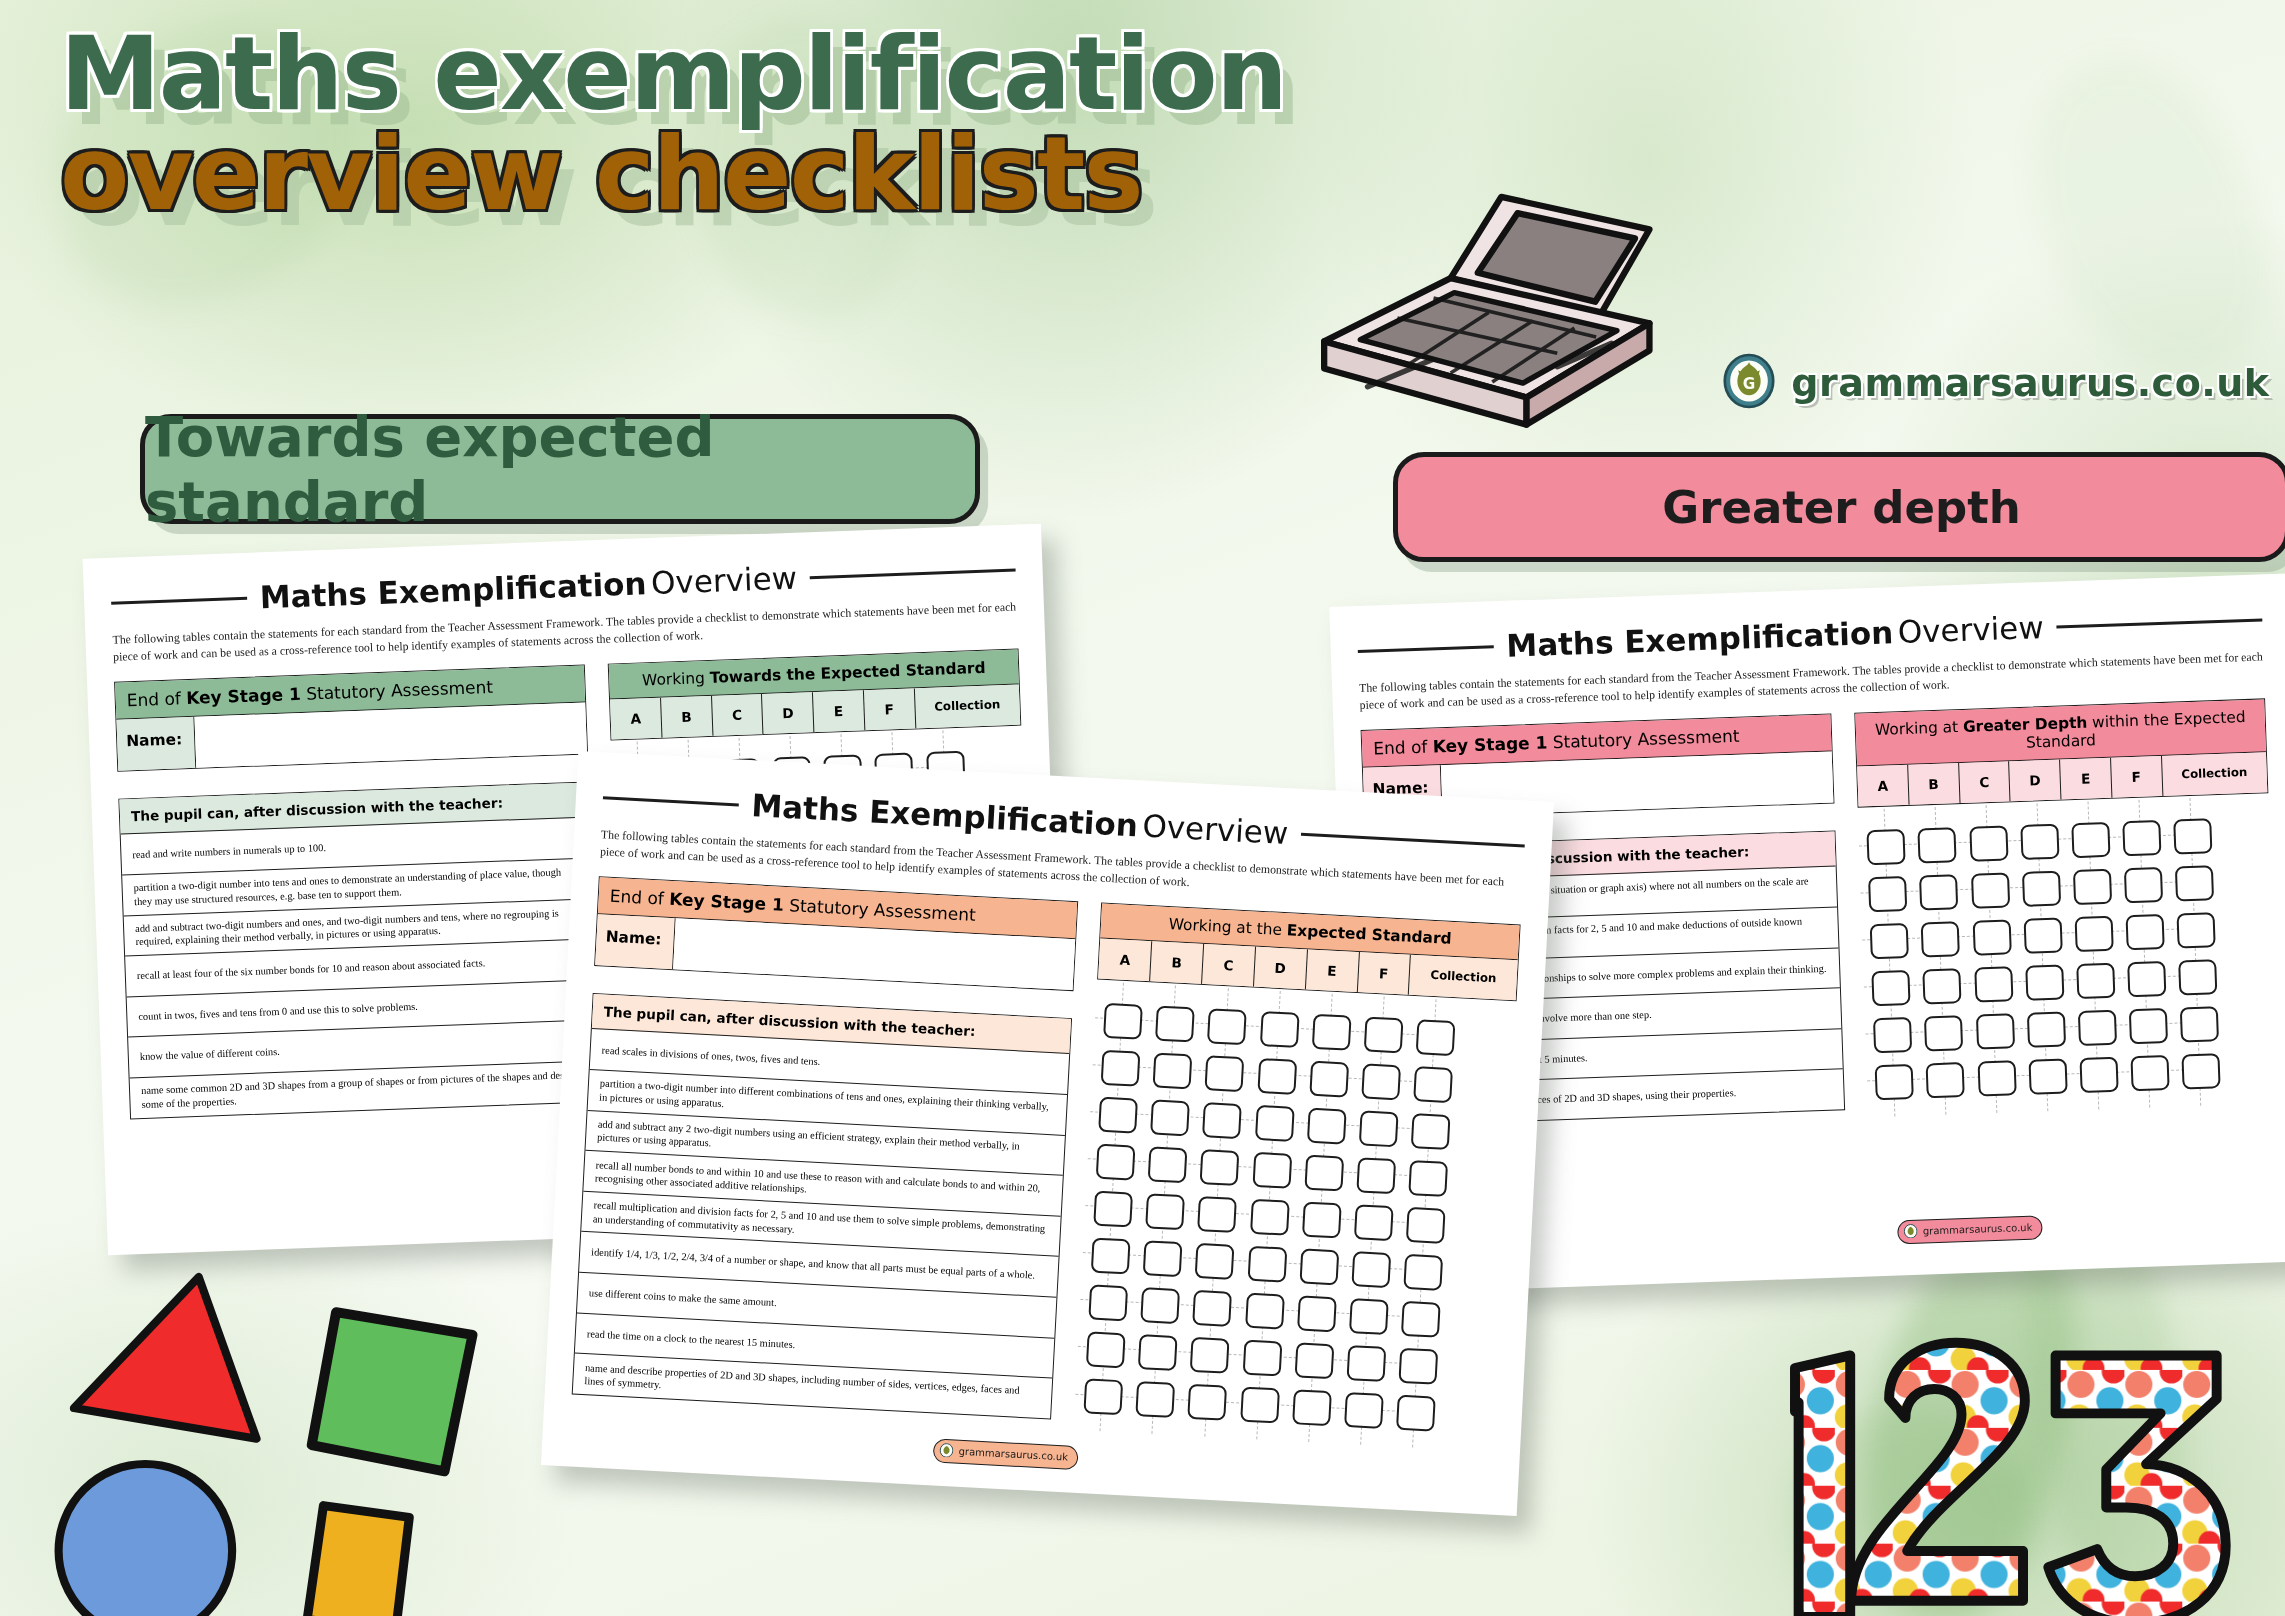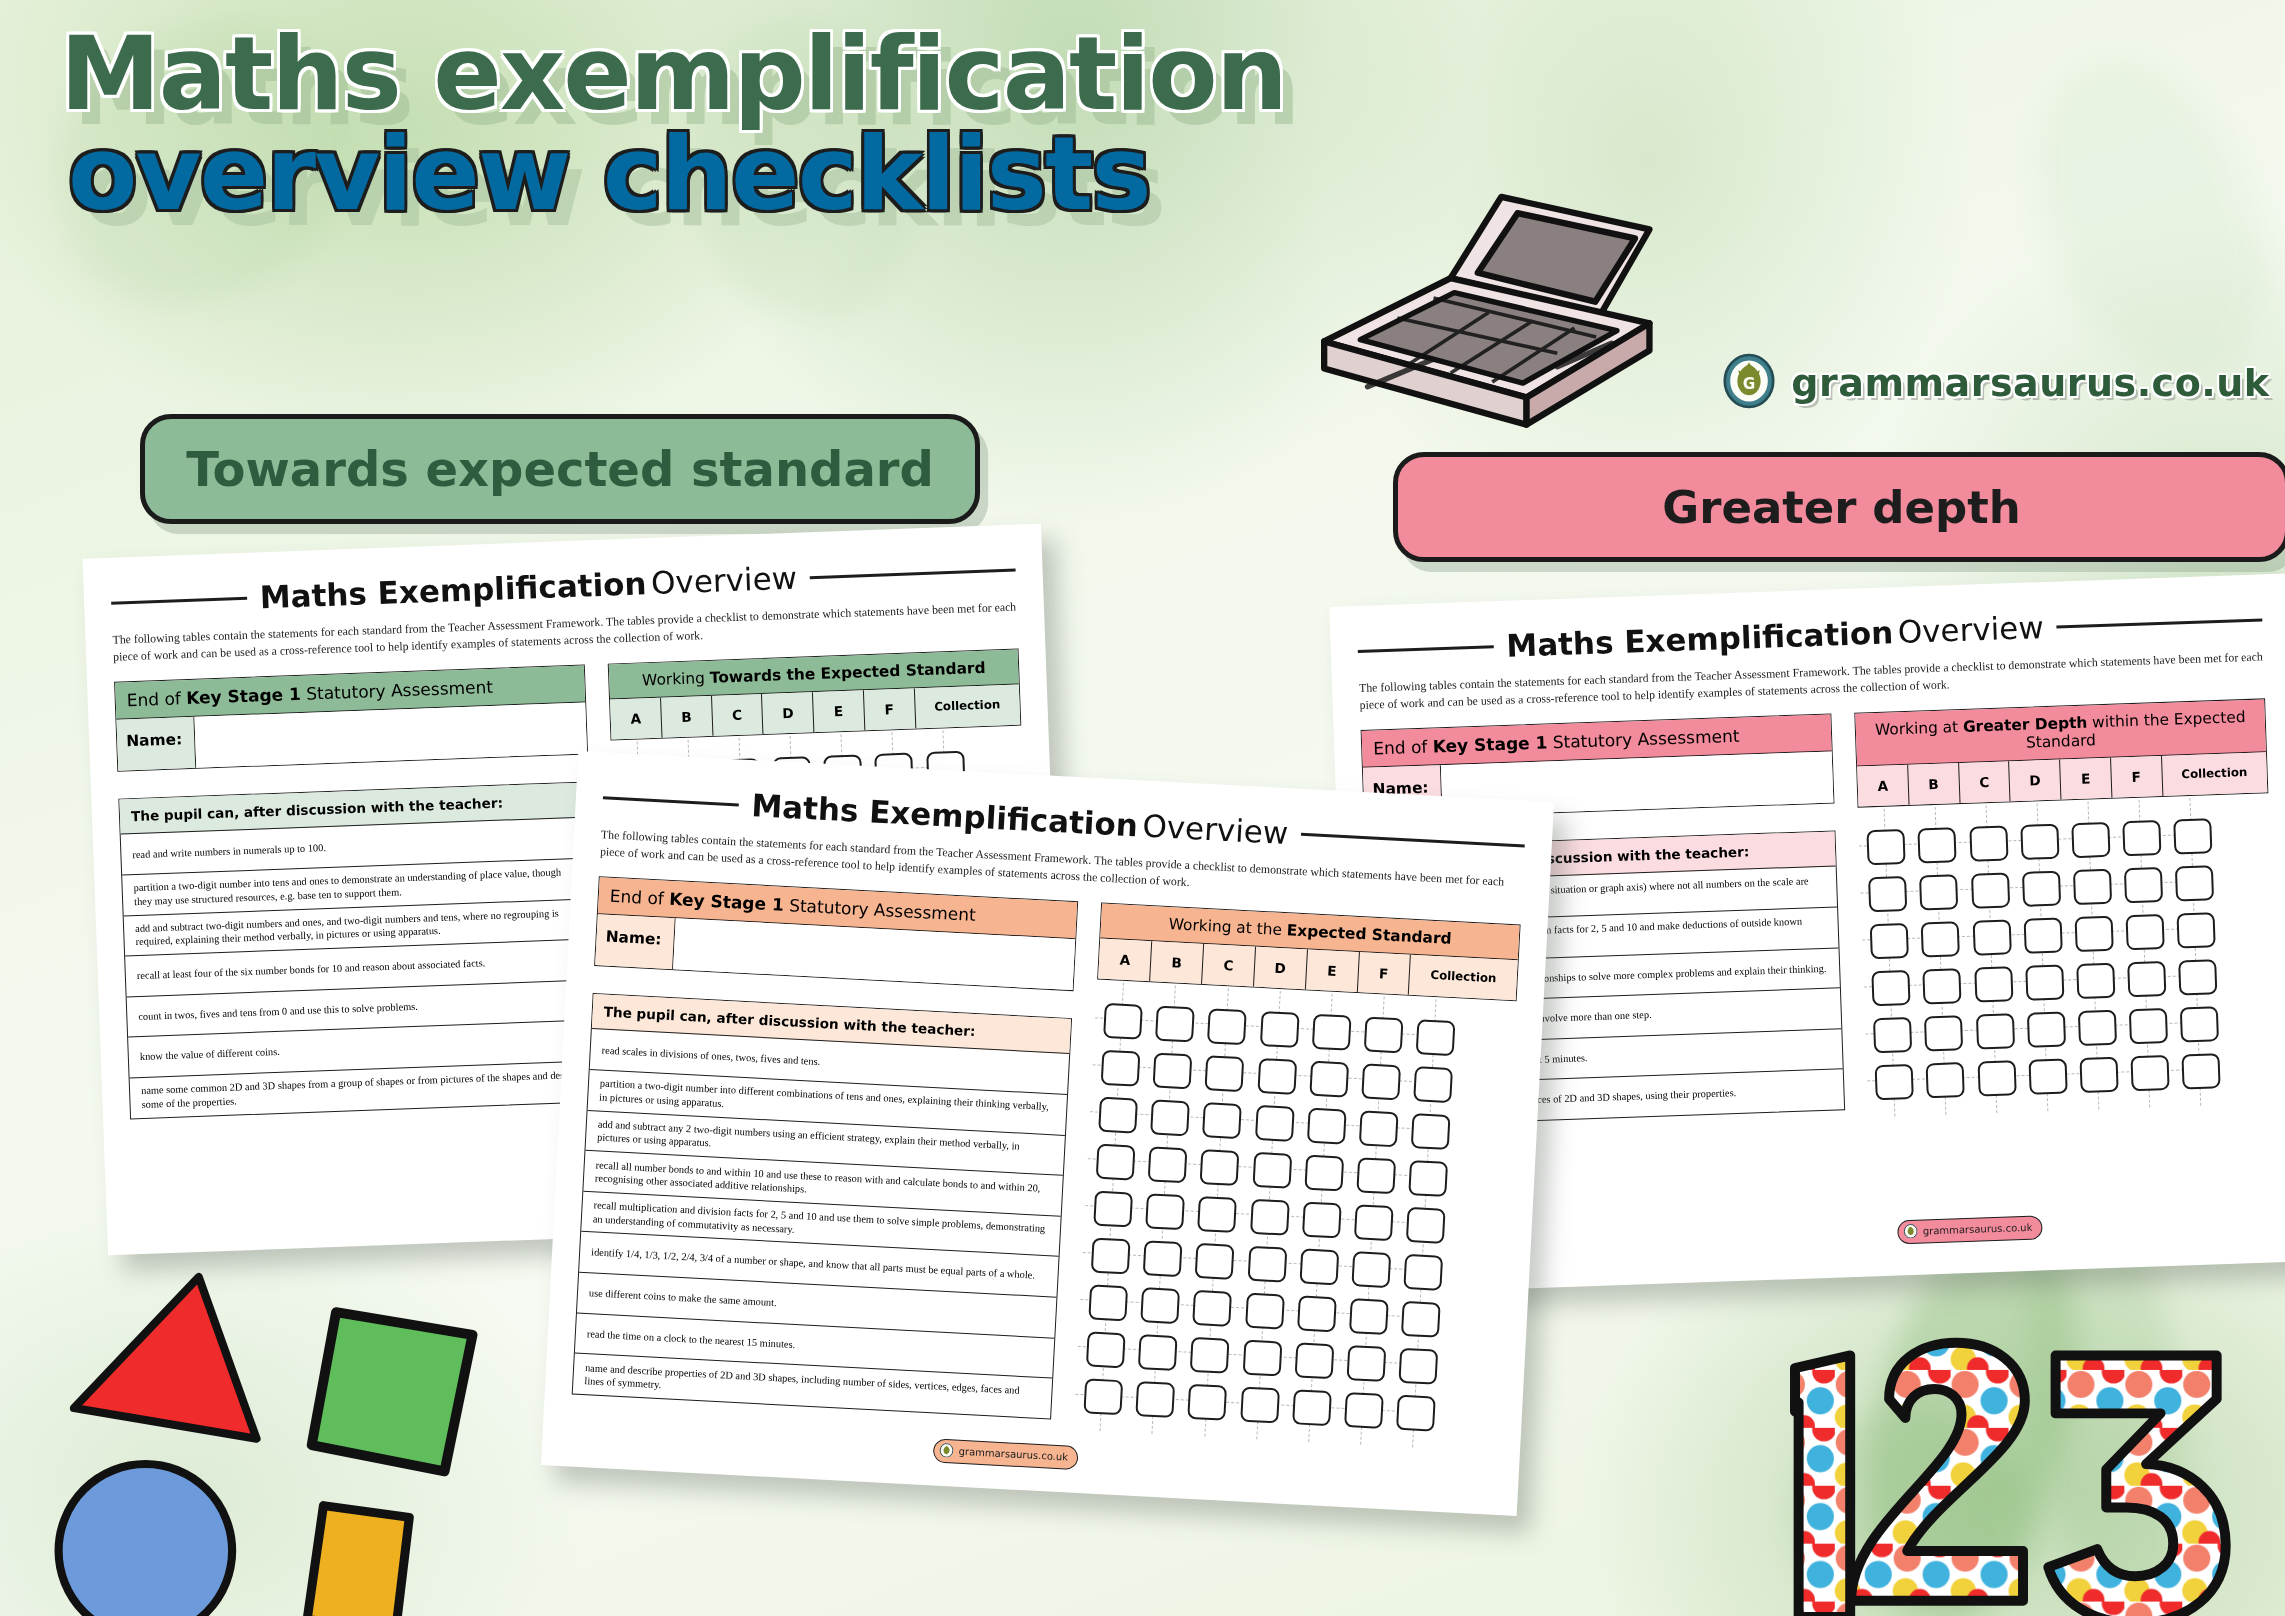--- a/index.html
+++ b/index.html
@@ -36,26 +36,25 @@
     font-family:"DejaVu Sans", sans-serif;
     font-weight:bold;letter-spacing:-1.8px;line-height:.94;
     position:relative;white-space:nowrap;
   }
   .tl1{font-size:101px;color:#3d6b4e;
     text-shadow:
       -2.7px 0 0 #fff, 2.7px 0 0 #fff, 0 -2.7px 0 #fff, 0 2.7px 0 #fff,
       -2.7px -2.7px 0 #fff, 2.7px -2.7px 0 #fff, -2.7px 2.7px 0 #fff, 2.7px 2.7px 0 #fff,
       12.7px 14.5px 0 rgba(160,190,150,.55);
   }
-  .tl2{font-size:101px;color:#0369a1;margin-top:5.4px;
+  .tl2{font-size:101px;color:#a16207;margin-top:5.4px;
     text-shadow:
       -2.7px 0 0 #1d1d1d, 2.7px 0 0 #1d1d1d, 0 -2.7px 0 #1d1d1d, 0 2.7px 0 #1d1d1d,
       -2.7px -2.7px 0 #1d1d1d, 2.7px -2.7px 0 #1d1d1d, -2.7px 2.7px 0 #1d1d1d, 2.7px 2.7px 0 #1d1d1d,
       14.5px 16.3px 0 rgba(170,195,160,.55);
-    margin-left: 8px;
   }
 
   
   #calculator{position:absolute;left:1313px;top:177px;width:344px;height:253px;}
 
   
   #ks1-badge{
     position:absolute;left:1719px;top:63px;width:416px;height:172px;
     background:#a7d183;border:6.3px solid #161616;border-radius:31px;
     display:flex;align-items:center;justify-content:center;
@@ -73,21 +72,21 @@
   }
 
   
   .pill{
     position:absolute;border:5.4px solid #1b1b1b;border-radius:31px;
     display:flex;align-items:center;justify-content:center;
     box-shadow:8.1px 10px 0 rgba(140,160,140,.38);
   }
   .pill span{font-weight:bold;font-family:"DejaVu Sans", sans-serif;}
   #pill-towards{left:140px;top:414px;width:830px;height:100px;background:#8dbb97;}
-  #pill-towards span{font-size:48px;color:#2f5b3e;}
+  #pill-towards span{font-size:56px;color:#2f5b3e;}
   #pill-greater{left:1393px;top:452px;width:887px;height:100px;background:#f28b9b;}
   #pill-greater span{font-size:45px;color:#1d1d1d;}
   #pill-expected{left:644px;top:1467px;width:832px;height:101px;background:#f6b490;}
   #pill-expected span{font-size:45px;color:#1d1d1d;}
 
   
   .sheet{
     position:absolute;background:#fff;
     box-shadow:14.5px 16.3px 23.5px rgba(90,100,90,.34);
     overflow:hidden;

